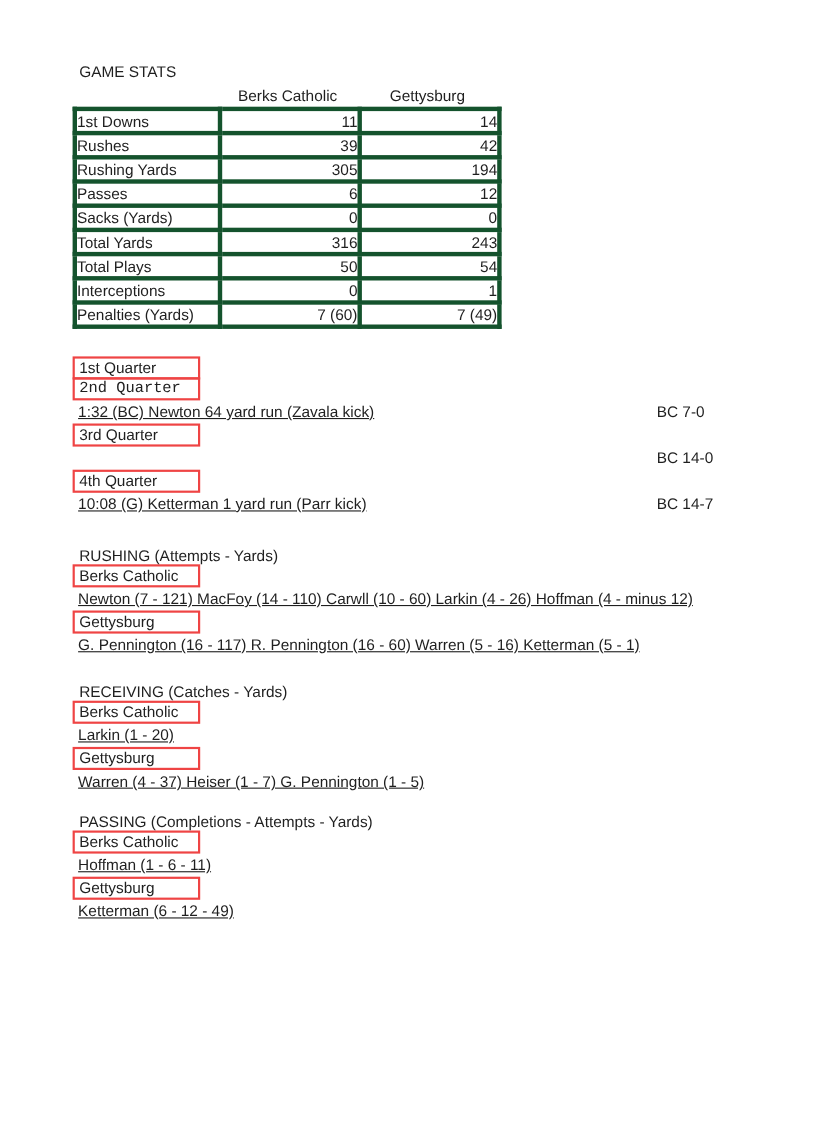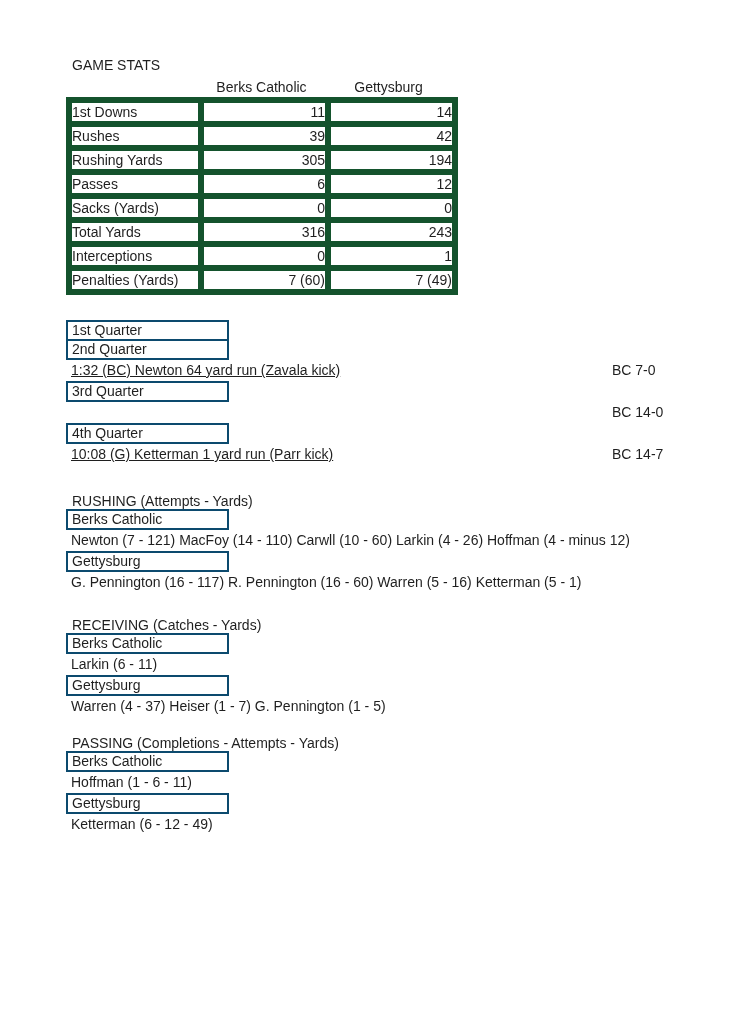--- a/index.html
+++ b/index.html
@@ -47,66 +47,67 @@
 
   table.stats-table {
     border-collapse: collapse;
     table-layout: fixed;
     width: 386px;
   }
   table.stats-table col.c1 { width: 132px; }
   table.stats-table col.c2 { width: 127px; }
   table.stats-table col.c3 { width: 127px; }
   table.stats-table td {
-    border: 6px solid #14532d;
+    border: 4px solid #14532d;
     height: 18px;
     padding: 0;
     white-space: nowrap;
     overflow: hidden;
   }
   td.stat-label { padding-left: 4px; text-align: left; }
   td.stat-val   { text-align: right; }
 
   .section-scoring   { margin-top: 25px; }
   .section-rushing   { margin-top: 28px; }
   .section-receiving { margin-top: 24px; }
   .section-passing   { margin-top: 18px; }
 
   .team-box {
     box-sizing: border-box;
-    width: 163px;
-    height: 21px;
-    border: 2px solid #0c4a6e;
+    width: 116px;
+    height: 21px;
+    border: 2px solid #ef4444;
     line-height: 17px;
     padding-left: 4px;
     white-space: nowrap;
     overflow: hidden;
   }
-  .team-box.joined { margin-top: -2px; }
+  .team-box.joined { margin-top: -2px; font-family: Liberation Mono, monospace; }
 
   .play-line {
     position: relative;
     height: 21px;
     line-height: 21px;
     padding-left: 5px;
     white-space: nowrap;
     text-decoration: underline;
   }
   .play-score {
     position: absolute;
-    left: 546px;
+    left: 531px;
     top: 0;
     height: 21px;
     line-height: 21px;
   }
   .stat-line {
     height: 21px;
     line-height: 21px;
     padding-left: 5px;
     white-space: nowrap;
+    text-decoration: underline;
   }
 </style>
 </head>
 <body>
 
 <div class="content">
 
   <div class="section-heading">GAME STATS</div>
 
   <div class="table-header-row">
@@ -145,20 +146,25 @@
         <td class="stat-label">Sacks (Yards)</td>
         <td class="stat-val">0</td>
         <td class="stat-val">0</td>
       </tr>
       <tr>
         <td class="stat-label">Total Yards</td>
         <td class="stat-val">316</td>
         <td class="stat-val">243</td>
       </tr>
       <tr>
+        <td class="stat-label">Total Plays</td>
+        <td class="stat-val">50</td>
+        <td class="stat-val">54</td>
+      </tr>
+      <tr>
         <td class="stat-label">Interceptions</td>
         <td class="stat-val">0</td>
         <td class="stat-val">1</td>
       </tr>
       <tr>
         <td class="stat-label">Penalties (Yards)</td>
         <td class="stat-val">7 (60)</td>
         <td class="stat-val">7 (49)</td>
       </tr>
     </tbody>
@@ -200,21 +206,21 @@
       <span>Gettysburg</span>
     </div>
     <div class="stat-line">G. Pennington (16 - 117) R. Pennington (16 - 60) Warren (5 - 16) Ketterman (5 - 1)</div>
   </div>
 
   <div class="section-receiving">
     <div class="section-heading">RECEIVING (Catches - Yards)</div>
     <div class="team-box">
       <span>Berks Catholic</span>
     </div>
-    <div class="stat-line">Larkin (6 - 11)</div>
+    <div class="stat-line">Larkin (1 - 20)</div>
     <div class="team-box">
       <span>Gettysburg</span>
     </div>
     <div class="stat-line">Warren (4 - 37) Heiser (1 - 7) G. Pennington (1 - 5)</div>
   </div>
 
   <div class="section-passing">
     <div class="section-heading">PASSING (Completions - Attempts - Yards)</div>
     <div class="team-box">
       <span>Berks Catholic</span>

